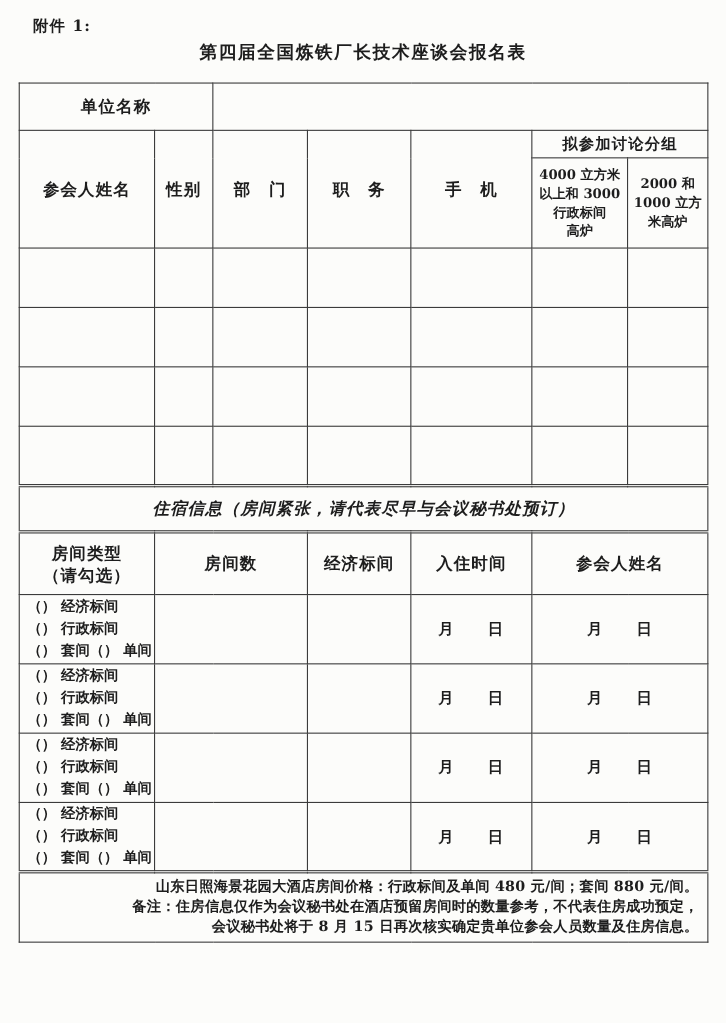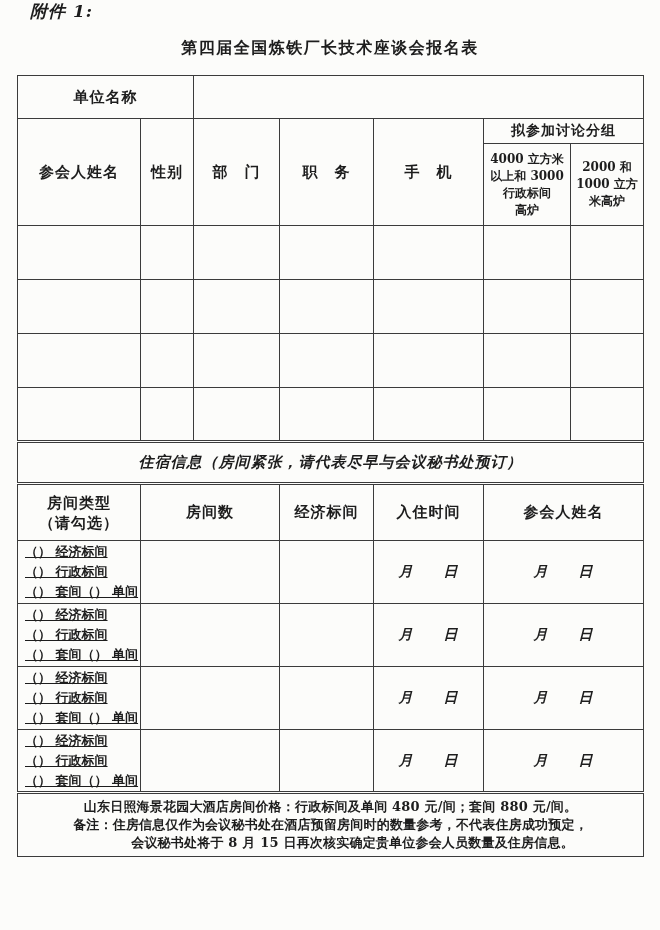--- a/index.html
+++ b/index.html
@@ -1,40 +1,40 @@
 <!DOCTYPE html>
 <html><head>
 <meta charset="utf-8">
 <style>
   html,body{margin:0;padding:0;}
   .page{
     position:relative;width:660px;height:930px;background:#fcfcfa;
     font-family:"DejaVu Serif","Liberation Serif",serif;color:#1d1d1d;overflow:hidden;
   }
-  .attachment{position:absolute;left:30px;top:0;font-size:17px;font-weight:700;letter-spacing:1px;font-style:italic;}
+  .attachment{position:absolute;left:30px;top:15px;font-size:14px;font-weight:700;letter-spacing:1px;}
   .title{position:absolute;left:0;right:0;top:38px;text-align:center;font-size:16px;font-weight:700;letter-spacing:1.5px;}
   table.form{position:absolute;left:17px;top:75px;width:626px;border-collapse:collapse;table-layout:fixed;}
   td{border:1px solid #3b3b3b;text-align:center;vertical-align:middle;font-weight:700;padding:0;overflow:hidden;}
   tr.r-unit{height:43px;}
   tr.r-unit td{font-size:15px;letter-spacing:1px;}
   tr.r-head1{height:25px;}
   tr.r-head1 td{font-size:15px;letter-spacing:1px;}
   tr.r-head2{height:82px;}
   td.grp{font-size:12px;line-height:17px;letter-spacing:0;}
   tr.r-data{height:54px;}
   tr.r-section{height:42px;}
   td.section{font-size:15px;letter-spacing:1px;border-top:3px double #3b3b3b;border-bottom:3px double #3b3b3b;font-style:italic;}
   tr.r-ahead{height:57px;}
   tr.r-ahead td{font-size:15px;letter-spacing:1px;}
   td.roomtype{font-size:14px;line-height:20px;}
   tr.r-room{height:63px;}
-  td.opts{text-align:left;padding-left:7px;font-size:13px;line-height:20px;text-decoration:underline;}
-  td.date{font-size:14px;letter-spacing:1px;font-style:italic;}
+  td.opts{text-align:left;padding-left:7px;font-size:13px;line-height:20px;}
+  td.date{font-size:14px;letter-spacing:1px;}
   tr.r-notes{height:58px;}
-  td.notes{text-align:center;padding:4px 8px;font-size:13px;line-height:18px;border-top:3px double #3b3b3b;letter-spacing:0.2px;}
+  td.notes{text-align:right;padding:4px 8px;font-size:13px;line-height:18px;border-top:3px double #3b3b3b;letter-spacing:0.2px;}
   td.notes .indent{padding-left:44px;}
   .footer-line1{position:absolute;left:30px;top:864px;font-size:14.5px;font-weight:700;letter-spacing:0.5px;}
   .footer-line2{position:absolute;left:64px;top:897px;font-size:14.5px;font-weight:700;letter-spacing:0.5px;}
 </style>
 </head>
 <body>
 
 <div class="page">
 
   <div class="attachment">附件 1:</div>

